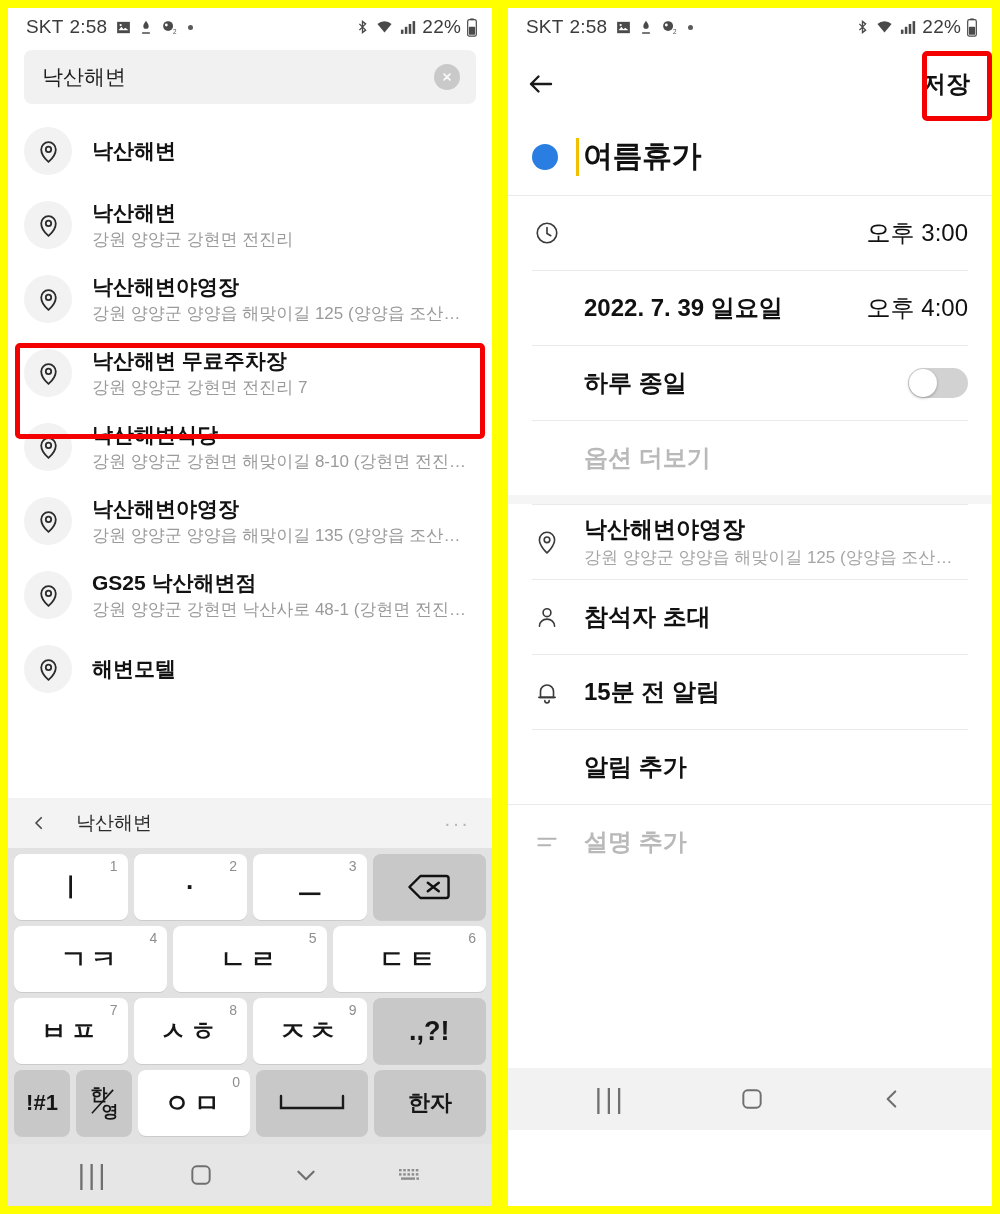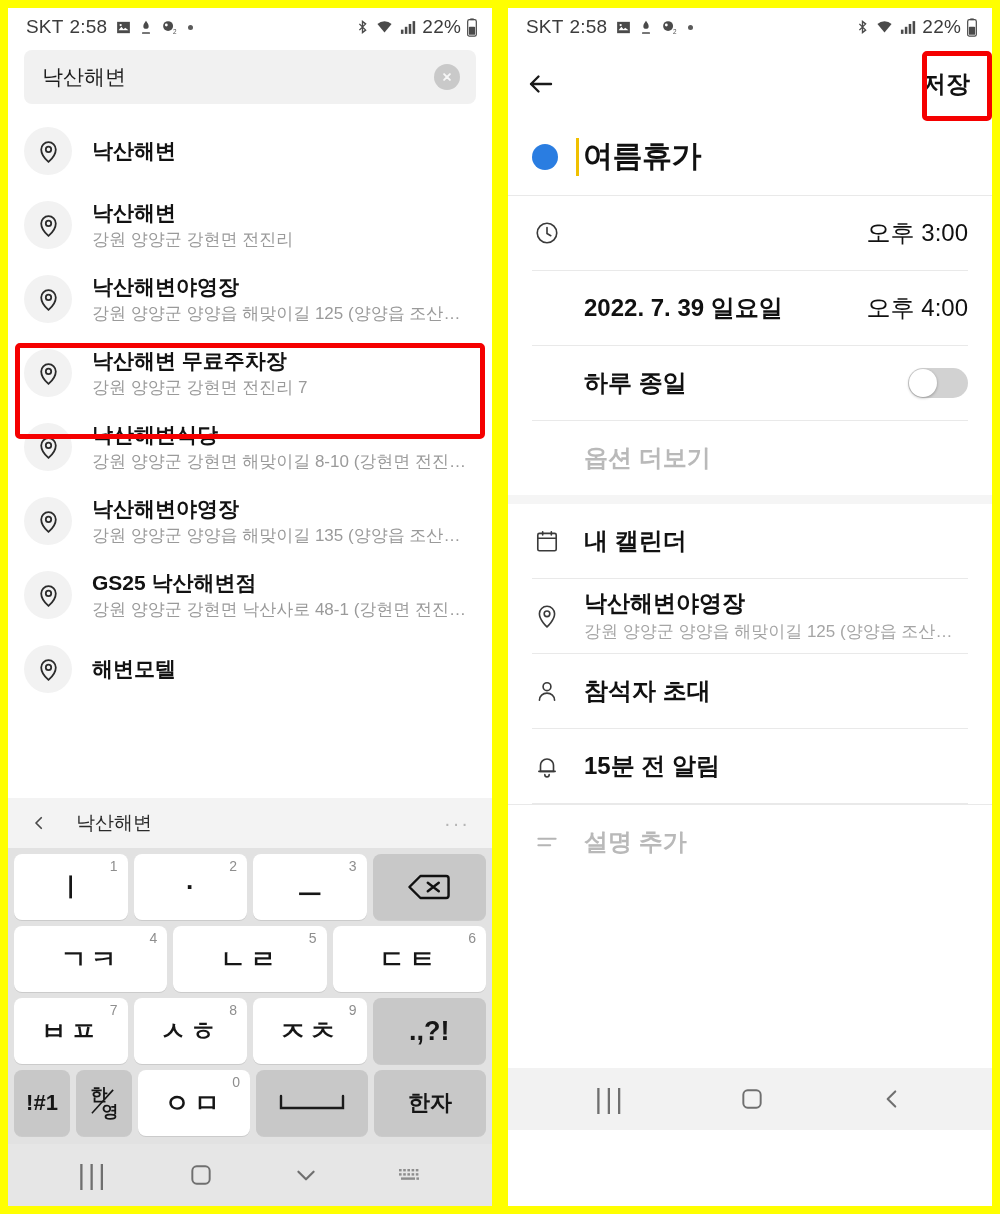--- a/index.html
+++ b/index.html
@@ -597,29 +597,20 @@
 
         <div class="divider"></div>
 
         <div class="row">
           <span class="licon"></span>
           <span class="lbl muted">옵션 더보기</span>
         </div>
 
         <div class="divider thick"></div>
 
-        <div class="row">
-          <span class="licon">
-            <svg viewBox="0 0 24 24" fill="none" stroke="currentColor" stroke-width="1.5">
-                <rect x="3.5" y="5" width="17" height="16" rx="1.5"></rect>
-                <path d="M3.5 9.5h17M8 3.5v3M16 3.5v3" stroke-linecap="round"></path>
-              </svg>
-          </span>
-          <span class="lbl">내 캘린더</span>
-        </div>
 
         <div class="divider"></div>
 
         <div class="row">
           <span class="licon">
             <svg viewBox="0 0 24 24" fill="none" stroke="currentColor" stroke-width="1.5">
                 <path d="M12 22s7-6.2 7-12a7 7 0 1 0-14 0c0 5.8 7 12 7 12z"></path>
                 <circle cx="12" cy="10" r="2.6"></circle>
               </svg>
           </span>
@@ -648,20 +639,24 @@
             <svg viewBox="0 0 24 24" fill="none" stroke="currentColor" stroke-width="1.5">
                 <path d="M6 17h12v-5.5a6 6 0 0 0-12 0V17z"></path>
                 <path d="M4.5 17h15M10 20a2 2 0 0 0 4 0" stroke-linecap="round"></path>
               </svg>
           </span>
           <span class="lbl">15분 전 알림</span>
         </div>
 
         <div class="divider"></div>
 
+        <div class="row">
+          <span class="licon"></span>
+          <span class="lbl">알림 추가</span>
+        </div>
 
         <div class="divider full"></div>
 
         <div class="row">
           <span class="licon">
             <svg viewBox="0 0 24 24" fill="none" stroke="#b5b5b5" stroke-width="1.8" stroke-linecap="round">
                 <path d="M4 9h16M4 15h11"></path>
               </svg>
           </span>
           <span class="lbl muted">설명 추가</span>

